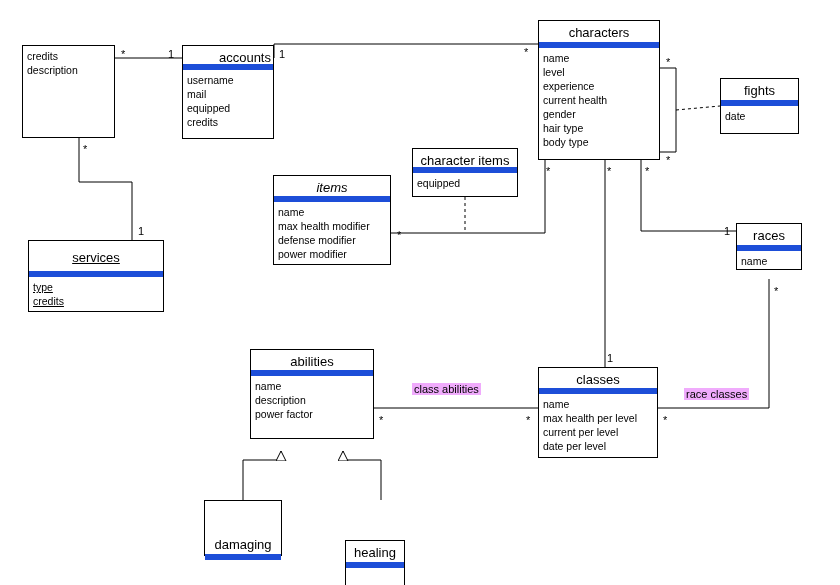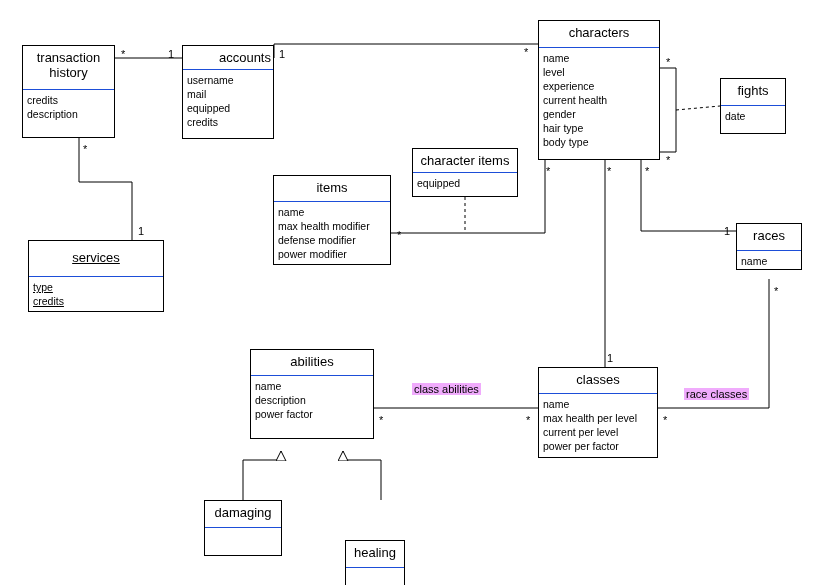--- a/index.html
+++ b/index.html
@@ -29,21 +29,21 @@
     background: #ffffff;
     box-sizing: border-box;
     z-index: 3;
   }
   .uml-title {
     text-align: center;
     font-size: 13px;
     color: #000000;
     line-height: 15px;
     padding: 4px 2px 4px 2px;
-    border-bottom: 1px solid #1d4ed8;
+    border-bottom: 6px solid #1d4ed8;
     box-sizing: border-box;
     white-space: pre-line;
   }
   .uml-attrs {
     font-size: 10.5px;
     color: #000000;
     line-height: 14px;
     padding: 3px 4px 4px 4px;
     box-sizing: border-box;
   }
@@ -104,22 +104,20 @@
     <line x1="374" y1="408" x2="538" y2="408" stroke="#000000" stroke-width="1"></line>
 
     <polyline points="658,408 769,408 769,279" fill="none" stroke="#000000" stroke-width="1"></polyline>
 
     <polyline points="243,500 243,460 281,460 281,451" fill="none" stroke="#000000" stroke-width="1" marker-end="url(#hollow-tri)"></polyline>
 
     <polyline points="381,500 381,460 343,460 343,451" fill="none" stroke="#000000" stroke-width="1" marker-end="url(#hollow-tri)"></polyline>
   </svg>
 
   <div class="uml-box" style="left:22px; top:45px; width:93px; height:93px;">
-    <div class="uml-title" style="height:44px;">transaction
-history</div>
     <div class="uml-attrs">
       <div>credits</div>
       <div>description</div>
     </div>
   </div>
 
   <div class="uml-box" style="left:182px; top:45px; width:92px; height:94px;">
     <div class="uml-title" style="height:24px;text-align:right;">accounts</div>
     <div class="uml-attrs">
       <div>username</div>
@@ -135,36 +133,36 @@
       <div>name</div>
       <div>level</div>
       <div>experience</div>
       <div>current health</div>
       <div>gender</div>
       <div>hair type</div>
       <div>body type</div>
     </div>
   </div>
 
-  <div class="uml-box" style="left:720px; top:78px; width:66px; height:56px;">
+  <div class="uml-box" style="left:720px; top:78px; width:79px; height:56px;">
     <div class="uml-title" style="height:27px;">fights</div>
     <div class="uml-attrs">
       <div>date</div>
     </div>
   </div>
 
   <div class="uml-box" style="left:412px; top:148px; width:106px; height:49px;">
     <div class="uml-title" style="height:24px;">character items</div>
     <div class="uml-attrs">
       <div>equipped</div>
     </div>
   </div>
 
   <div class="uml-box" style="left:273px; top:175px; width:118px; height:90px;">
-    <div class="uml-title" style="height:26px;">items</div>
+    <div class="uml-title" style="height:26px;font-style:italic;">items</div>
     <div class="uml-attrs">
       <div>name</div>
       <div>max health modifier</div>
       <div>defense modifier</div>
       <div>power modifier</div>
     </div>
   </div>
 
   <div class="uml-box" style="left:28px; top:240px; width:136px; height:72px;text-decoration:underline;">
     <div class="uml-title" style="height:36px; padding-top:9px;">services</div>
@@ -189,26 +187,26 @@
       <div>power factor</div>
     </div>
   </div>
 
   <div class="uml-box" style="left:538px; top:367px; width:120px; height:91px;">
     <div class="uml-title" style="height:26px;">classes</div>
     <div class="uml-attrs">
       <div>name</div>
       <div>max health per level</div>
       <div>current per level</div>
-      <div>power per factor</div>
+      <div>date per level</div>
     </div>
   </div>
 
   <div class="uml-box" style="left:204px; top:500px; width:78px; height:56px;">
-    <div class="uml-title" style="height:27px;">damaging</div>
+    <div class="uml-title" style="height:27px;margin-top:32px;">damaging</div>
     <div class="uml-attrs empty"></div>
   </div>
 
   <div class="uml-box" style="left:345px; top:500px; width:60px; height:56px;margin-top:40px;">
     <div class="uml-title" style="height:27px;">healing</div>
     <div class="uml-attrs empty"></div>
   </div>
 
   <div class="mult" style="left:121px; top:49px;">*</div>
   <div class="mult" style="left:168px; top:49px;">1</div>

